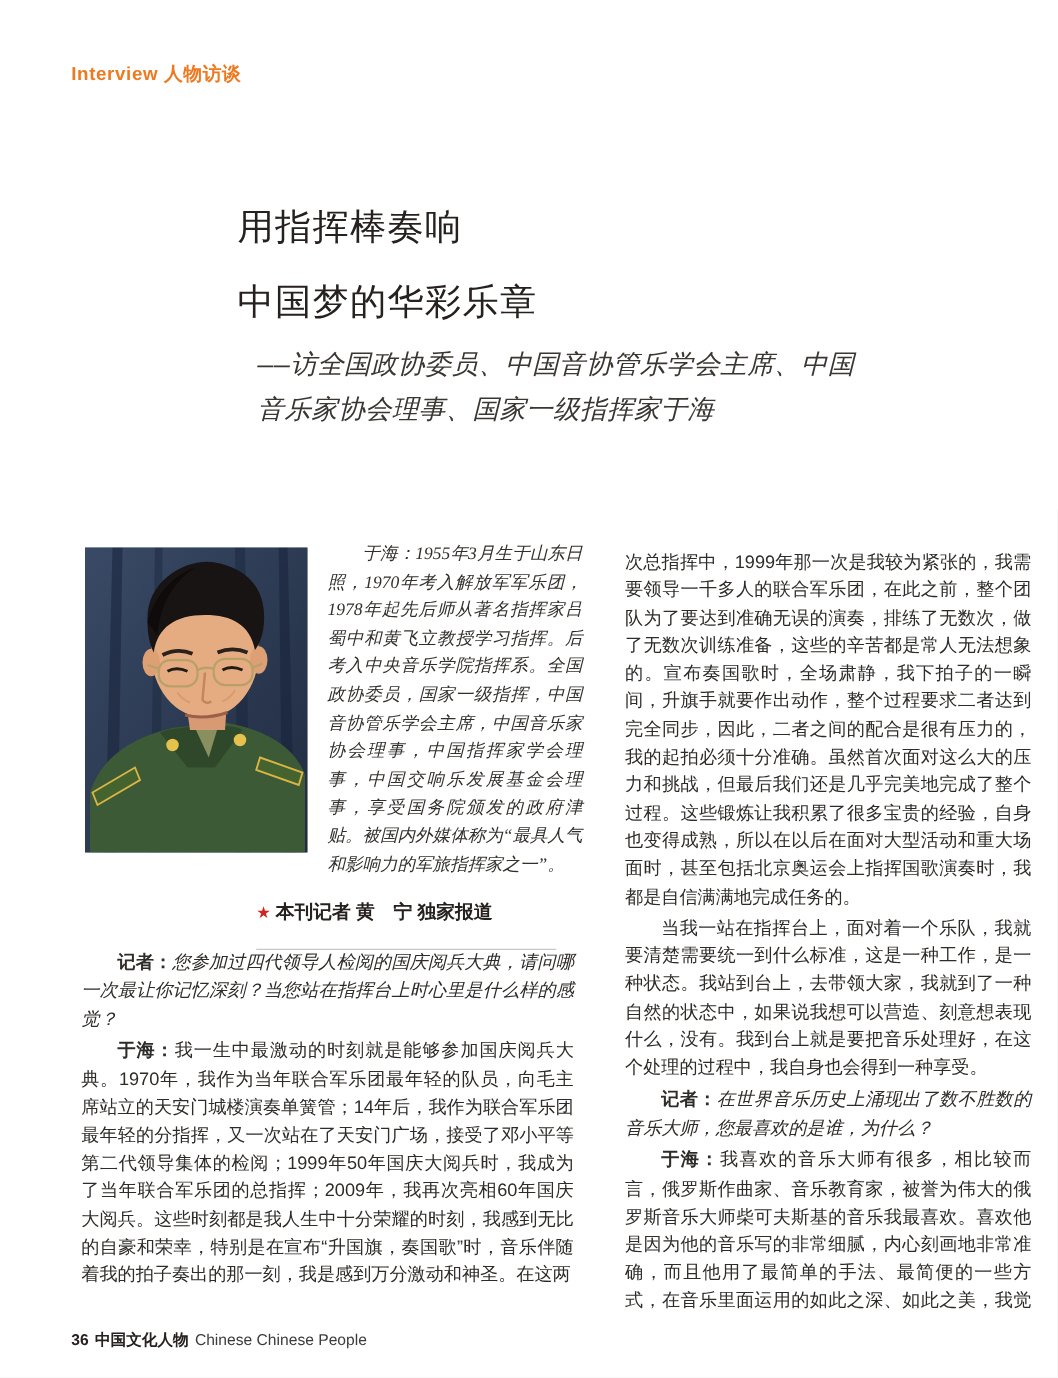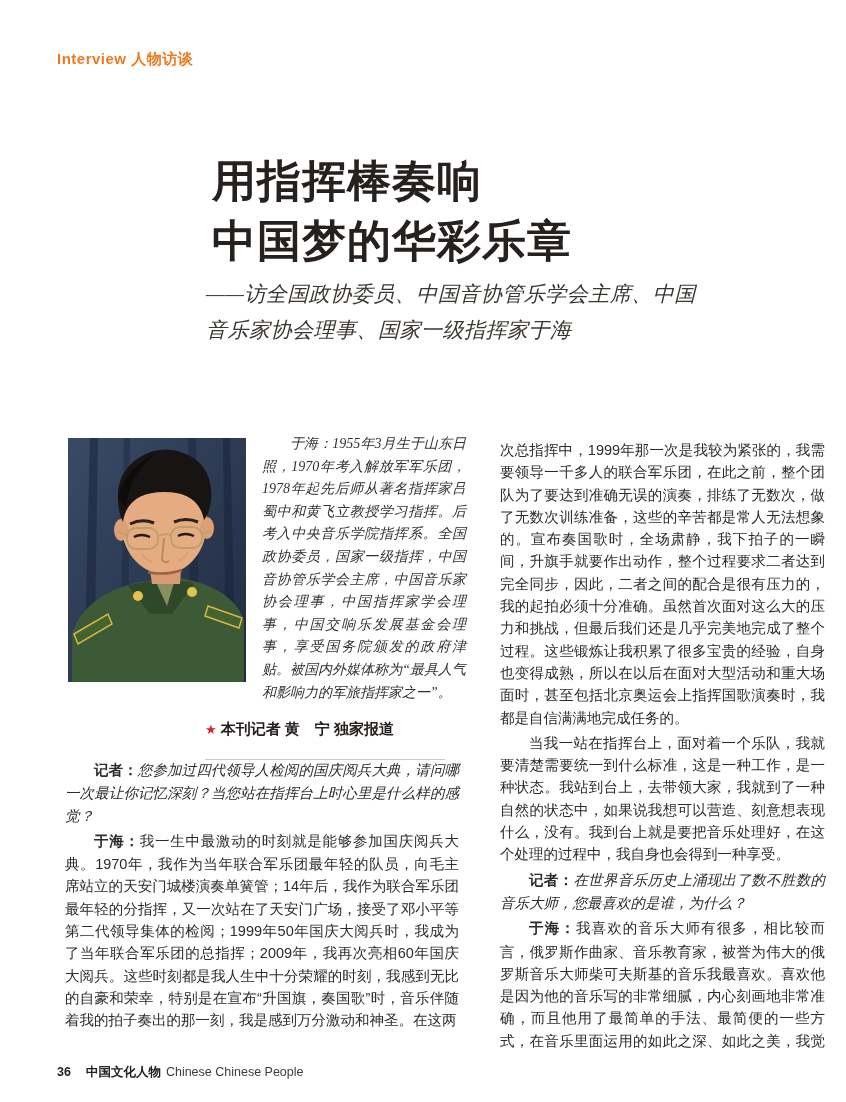--- a/index.html
+++ b/index.html
@@ -11,28 +11,28 @@
     overflow:hidden;
     font-family:"Liberation Sans","DejaVu Sans",sans-serif;
     color:#2e2b28;
   }
   .header-label{
     position:absolute;left:57px;top:50px;
     font-size:15px;font-weight:700;letter-spacing:.5px;
     color:#ed7a21;
   }
   .title{
-    position:absolute;left:212px;top:152px;
+    position:absolute;left:190px;top:152px;
     font-family:"Liberation Serif","DejaVu Serif",serif;
-    font-weight:700;color:#26211f;
-    font-size:44px;line-height:60px;letter-spacing:1px;
+    font-weight:400;color:#26211f;
+    font-size:29px;line-height:60px;letter-spacing:1px;
   }
   .subtitle{
     position:absolute;left:206px;top:276px;
-    font-family:Liberation Serif, serif;
+    font-family:Liberation Mono, monospace;
     font-style:italic;
     font-size:21px;line-height:36px;letter-spacing:.5px;
     color:#3a3632;
   }
   .photo{
     position:absolute;left:68px;top:438px;width:178px;height:244px;
     overflow:hidden;background:#24304a;
   }
   .bio{
     position:absolute;left:262px;top:433px;width:204px;
@@ -60,21 +60,21 @@
   .col p.ind{text-indent:2em;}
   .col p.q{
     font-family:"Liberation Serif","DejaVu Serif",serif;
     font-style:italic;
   }
   .col p b{font-style:normal;font-weight:700;font-family:Liberation Mono, monospace;}
   .footer{
     position:absolute;left:57px;top:1064px;
     font-size:12.5px;color:#26211f;
   }
-  .footer .pn{font-weight:700;margin-right:15px;text-align:center;}
+  .footer .pn{font-weight:700;margin-right:5px;text-align:center;}
   .footer .cn{font-weight:700;margin-right:5px;}
   .footer .en{font-weight:400;color:#3c3c3c;}
 </style>
 </head>
 <body>
 
 <div class="page">
 
   <div class="header-label">Interview 人物访谈</div>
 

